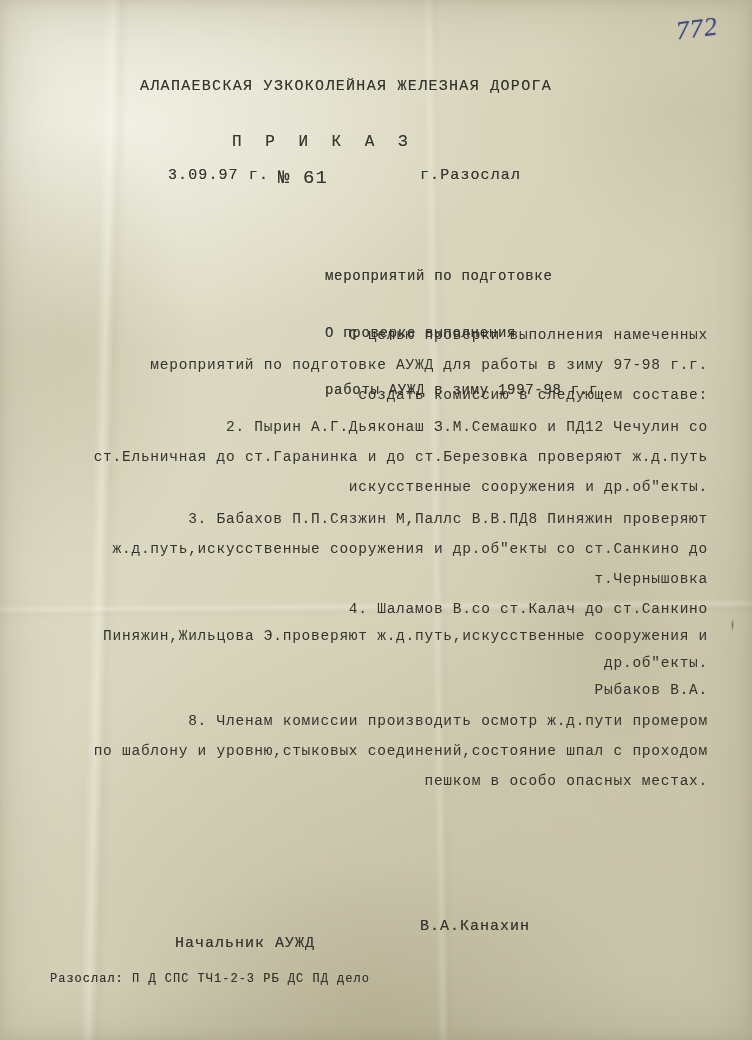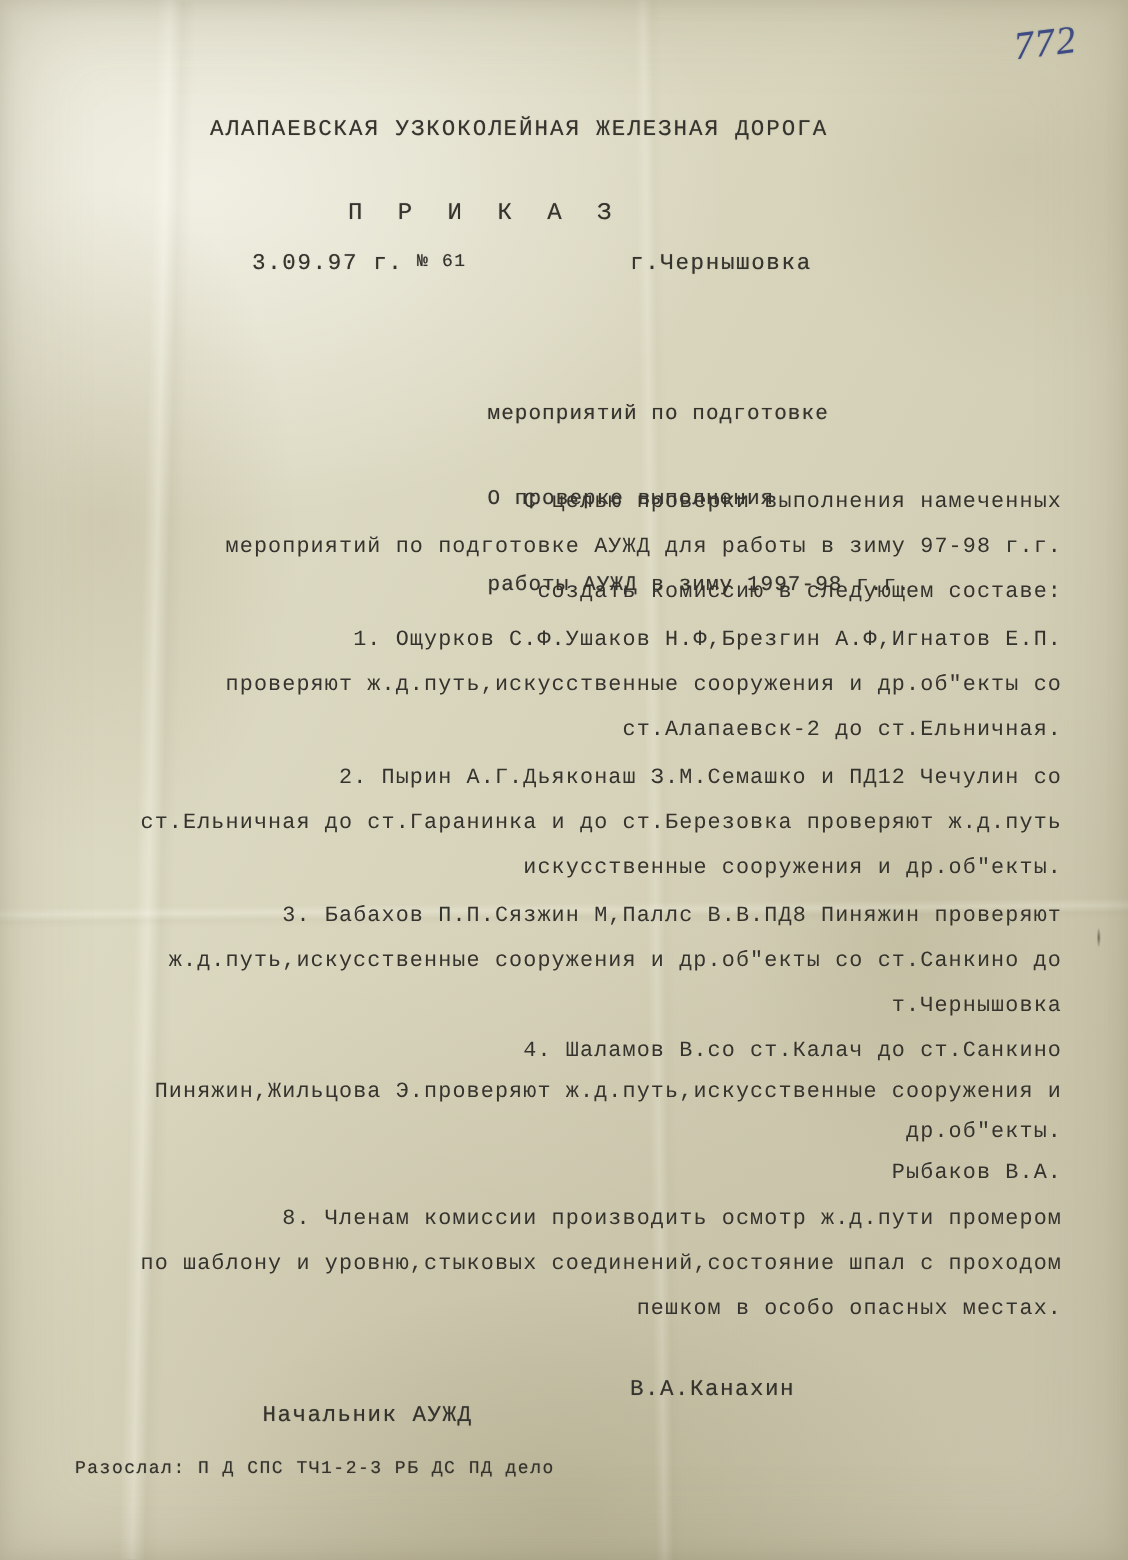--- a/index.html
+++ b/index.html
@@ -85,21 +85,21 @@
     font-size: 16px;
     letter-spacing: 7px;
   }
   .order-date {
     left: 168px; top: 167px;
     font-size: 15px;
     letter-spacing: 1.1px;
   }
   .order-num {
     left: 278px; top: 167px;
-    font-size: 12px;
+    font-size: 19px;
     letter-spacing: 1.1px;
   }
   .order-city {
     left: 420px; top: 167px;
     font-size: 15px;
     letter-spacing: 1.1px;
   }
   .subject {
     left: 325px; top: 229px;
     font-size: 14px;
@@ -171,35 +171,32 @@
   <div class="crease h1"></div>
 
   <div class="page-number">772</div>
 
   <div class="doc-text org-title">АЛАПАЕВСКАЯ УЗКОКОЛЕЙНАЯ ЖЕЛЕЗНАЯ ДОРОГА</div>
 
   <div class="doc-text order-word">П Р И К А З</div>
 
   <div class="doc-text order-date">3.09.97 г.</div>
   <div class="doc-text order-num">№ 61</div>
-  <div class="doc-text order-city">г.Чернышовка</div>
+  <div class="doc-text order-city">г.Разослал</div>
 
   <div class="doc-text subject">
     <div>мероприятий по подготовке</div>
     <div>О проверке выполнения</div>
     <div class="ul">работы АУЖД в зиму 1997-98 г.г.</div>
   </div>
 
   <div class="body-block">
     <p class="para">        С целью проверки выполнения намеченных
 мероприятий по подготовке АУЖД для работы в зиму 97-98 г.г.
 создать комиссию в следующем составе:</p>
-    <p class="para">        1. Ощурков С.Ф.Ушаков Н.Ф,Брезгин А.Ф,Игнатов Е.П.
-проверяют ж.д.путь,искусственные сооружения и др.об"екты со
-ст.Алапаевск-2 до ст.Ельничная.</p>
     <p class="para">        2. Пырин А.Г.Дьяконаш З.М.Семашко и ПД12 Чечулин со
 ст.Ельничная до ст.Гаранинка и до ст.Березовка проверяют ж.д.путь
 искусственные сооружения и др.об"екты.</p>
     <p class="para">        3. Бабахов П.П.Сязжин М,Паллс В.В.ПД8 Пиняжин проверяют
 ж.д.путь,искусственные сооружения и др.об"екты со ст.Санкино до
 т.Чернышовка</p>
     <p class="para tight">        4. Шаламов В.со ст.Калач до ст.Санкино
 Пиняжин,Жильцова Э.проверяют ж.д.путь,искусственные сооружения и др.об"екты.
 Рыбаков В.А.</p>
     <p class="para">        8. Членам комиссии производить осмотр ж.д.пути промером

